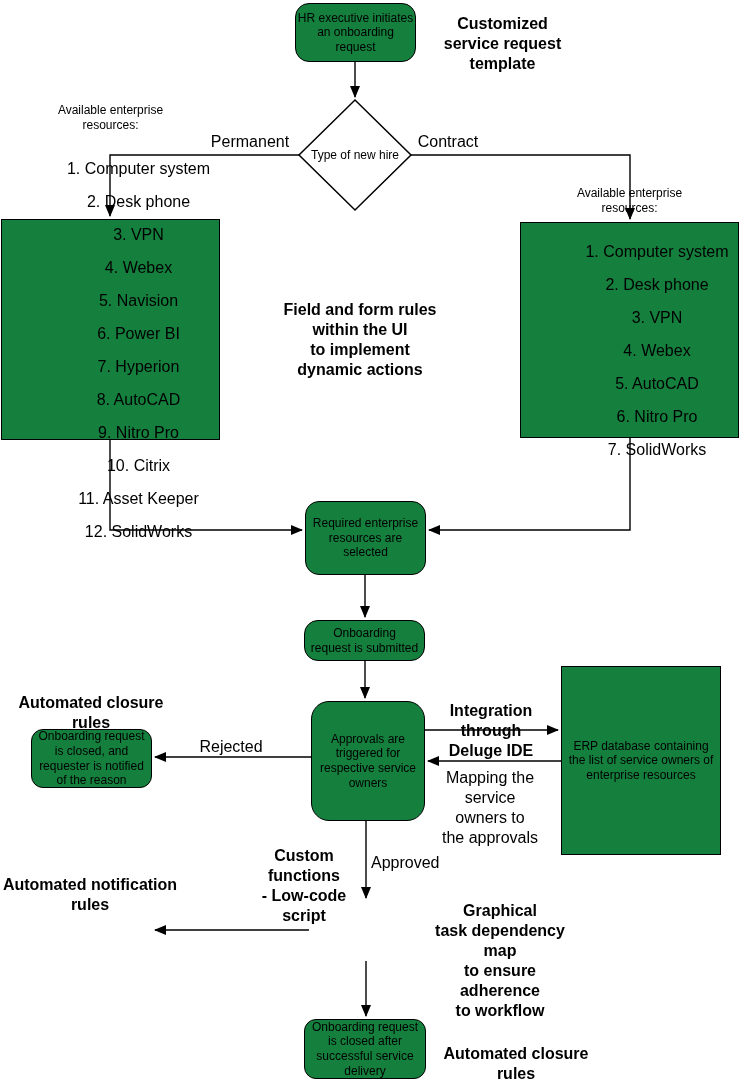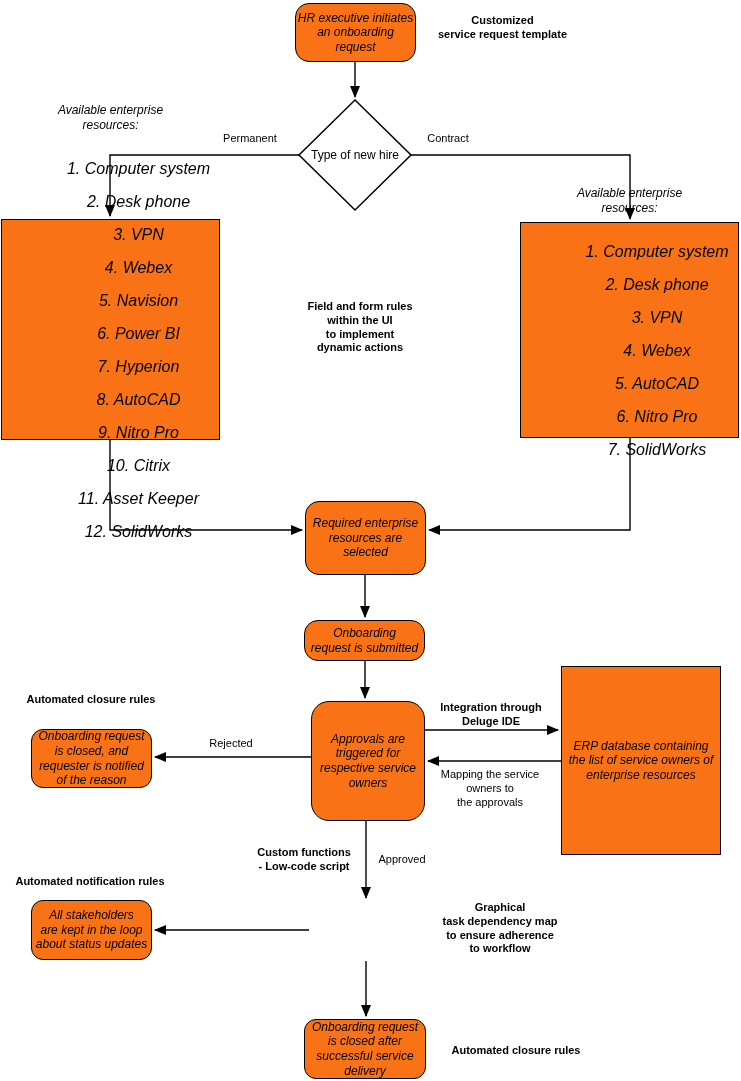--- a/index.html
+++ b/index.html
@@ -2,27 +2,27 @@
 <html><head>
 <meta charset="utf-8">
 <style>
   html,body{margin:0;padding:0;background:#ffffff;}
   #canvas{
     position:relative;width:741px;height:1081px;background:#ffffff;
     font-family:"Liberation Sans", sans-serif;color:#000;overflow:hidden;
   }
   #wires{position:absolute;left:0;top:0;width:741px;height:1081px;}
   .node{
-    position:absolute;box-sizing:border-box;background:#f97316;border:1.5px solid #000;
+    position:absolute;box-sizing:border-box;background:#15803d;border:1.5px solid #000;
     display:flex;align-items:center;justify-content:center;text-align:center;
-    font-size:12px;line-height:1.22;white-space:pre-line;font-style:italic;
+    font-size:12px;line-height:1.22;white-space:pre-line;
   }
   .rounded{border-radius:14px;}
   .label{
-    position:absolute;font-size:11px;line-height:1.25;text-align:center;
+    position:absolute;font-size:16px;line-height:1.25;text-align:center;
     white-space:pre-line;
   }
   .bold{font-weight:700;}
   
   #n-start{left:295px;top:3px;width:121px;height:59px;}
   #n-decision-text{position:absolute;left:300px;top:141px;width:110px;height:28px;
     display:flex;align-items:center;justify-content:center;font-size:12px;}
   #n-left{left:1px;top:219px;width:219px;height:221px;flex-direction:column;}
   #n-right{left:520px;top:222px;width:219px;height:216px;flex-direction:column;}
   .res-title{white-space:pre-line;text-align:center;margin-bottom:13px;line-height:1.25;}
@@ -135,23 +135,20 @@
 
   <div class="node" id="n-erp">ERP database containing
 the list of service owners of
 enterprise resources</div>
 
   <div class="node" id="n-rejected">Onboarding request
 is closed, and
 requester is notified
 of the reason</div>
 
-  <div class="node" id="n-stakeholders">All stakeholders
-are kept in the loop
-about status updates</div>
 
 
   <div class="node" id="n-final">Onboarding request
 is closed after
 successful service
 delivery</div>
 
   <div class="label" id="l-permanent">Permanent</div>
   <div class="label" id="l-contract">Contract</div>
   <div class="label" id="l-rejected">Rejected</div>

